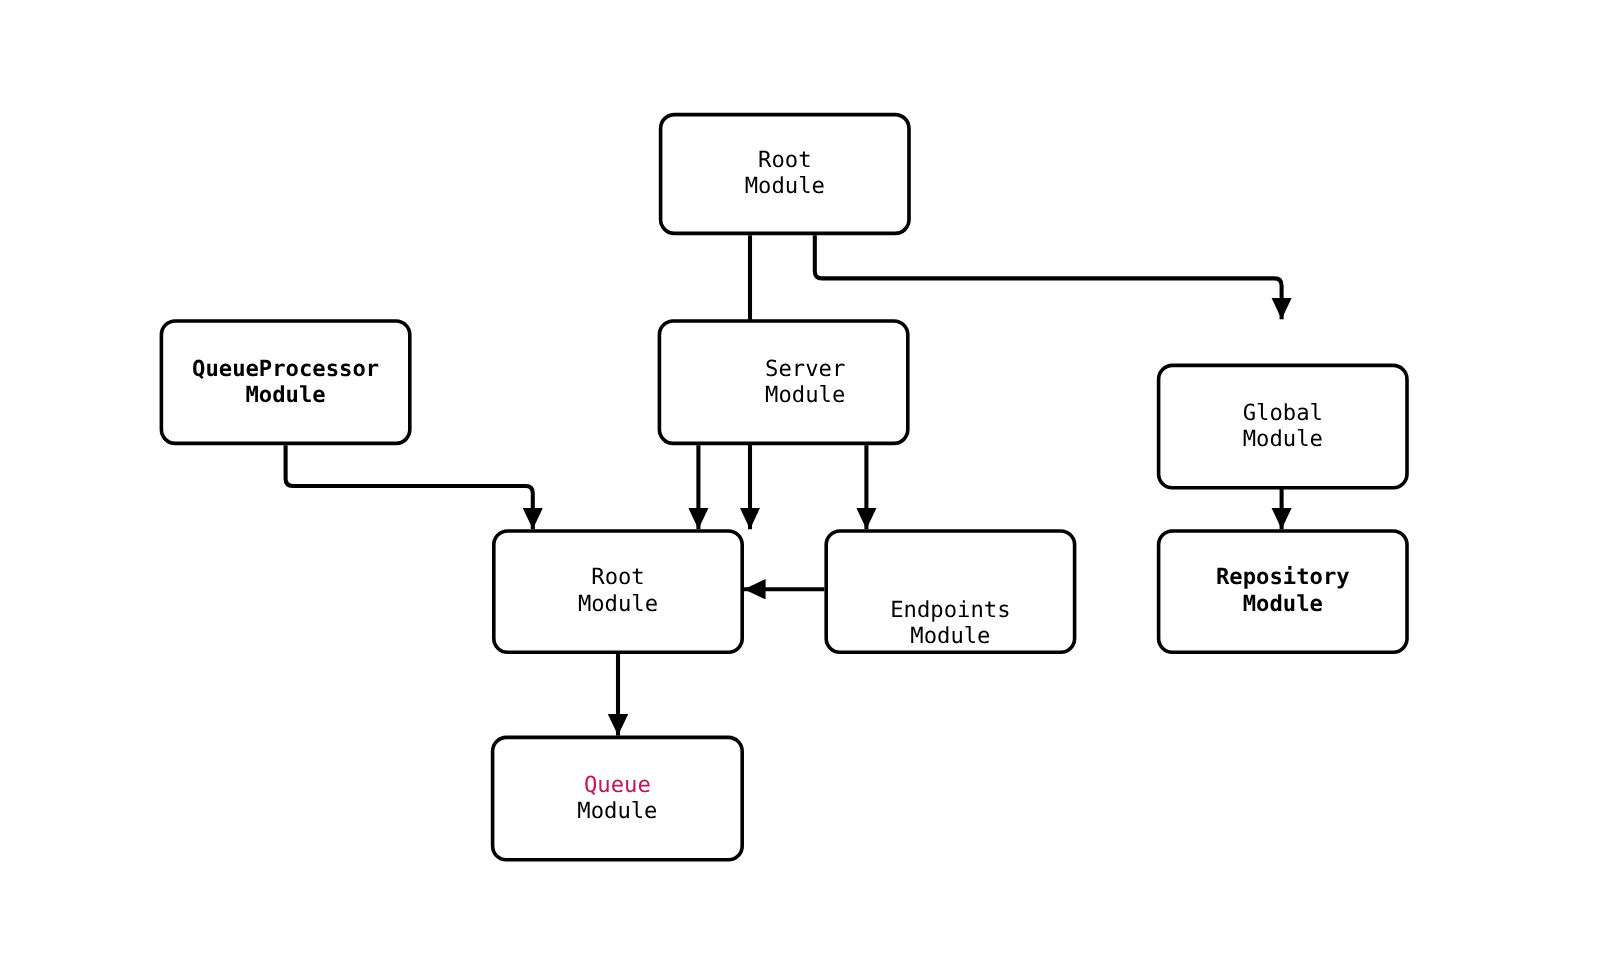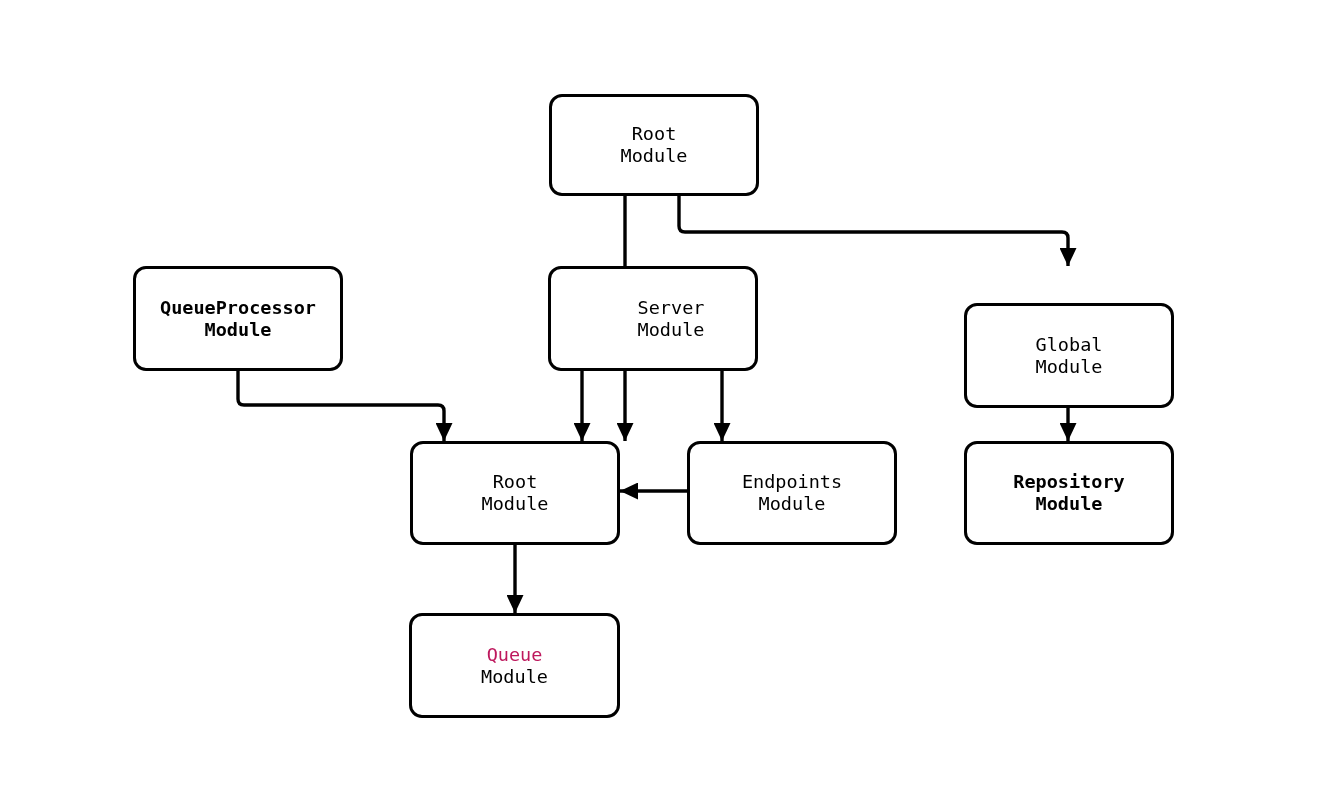--- a/index.html
+++ b/index.html
@@ -114,21 +114,21 @@
   <div class="node" style="left: 964px; top: 266px; width: 210px; height: 105px; border-color: rgb(0, 0, 0); background: rgb(255, 255, 255); margin-top: 37px;">
     <div class="node-label" style="color: rgb(0, 0, 0);">Global</div>
     <div class="node-label" style="color: rgb(0, 0, 0);">Module</div>
   </div>
 
   <div class="node" style="left: 410px; top: 441px; width: 210px; height: 104px; border-color: rgb(0, 0, 0); background: rgb(255, 255, 255);">
     <div class="node-label" style="color: rgb(0, 0, 0);">Root</div>
     <div class="node-label" style="color: rgb(0, 0, 0);">Module</div>
   </div>
 
-  <div class="node" style="left: 687px; top: 441px; width: 210px; height: 104px; border-color: rgb(0, 0, 0); background: rgb(255, 255, 255);">
+  <div class="node" style="left: 687px; top: 441px; width: 210px; height: 104px; border-color: rgb(0, 0, 0); background: rgb(255, 255, 255); justify-content: flex-end;">
     <div class="node-label" style="color: rgb(0, 0, 0);">Endpoints</div>
     <div class="node-label" style="color: rgb(0, 0, 0);">Module</div>
   </div>
 
   <div class="node" style="left: 964px; top: 441px; width: 210px; height: 104px; border-color: rgb(0, 0, 0); background: rgb(255, 255, 255); font-weight: bold;">
     <div class="node-label" style="color: rgb(0, 0, 0);">Repository</div>
     <div class="node-label" style="color: rgb(0, 0, 0);">Module</div>
   </div>
 
   <div class="node" style="left: 409px; top: 613px; width: 211px; height: 105px; border-color: rgb(0, 0, 0); background: rgb(255, 255, 255);">

